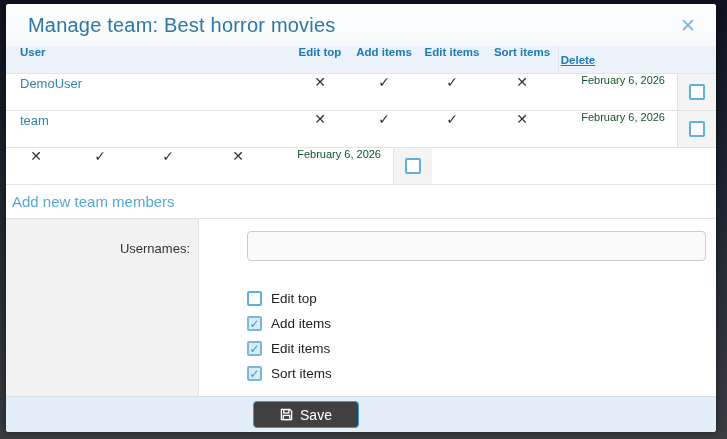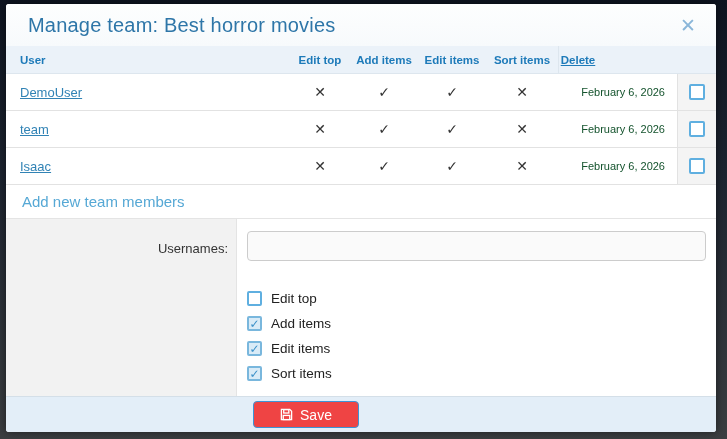--- a/index.html
+++ b/index.html
@@ -42,21 +42,20 @@
     font-weight: 700;
     color: #8ab6d9;
     cursor: pointer;
     padding: 2px 6px;
     line-height: 1;
   }
   
   .team-table { flex: 0 0 auto; }
   .trow {
     display: flex;
-    align-items: center;
     border-bottom: 1px solid #e2e2e2;
   }
   .thead {
     background: #ebf2f9;
     height: 28px;
     border-bottom: 1px solid #dde6ee;
   }
   .thead .cell {
     color: #1d7ab9;
     font-weight: 700;
@@ -66,21 +65,21 @@
   .cell { text-align: center; }
   .col-user  { width: 284px; text-align: left; padding-left: 14px; }
   .col-flag1 { width: 60px; }
   .col-flag2 { width: 68px; }
   .col-flag3 { width: 68px; }
   .col-flag4 { width: 72px; }
   .col-date  { width: 119px; text-align: right; padding-right: 12px; }
   .col-del   { width: 39px; align-self: stretch; display: flex; align-items: center; justify-content: center; }
   .tbody-row .col-del { background: #f4f4f4; border-left: 1px solid #e2e2e2; }
   .thead .col-del { border-left: 1px solid #dde6ee; text-decoration: underline; }
-  .user-link { color: #3183b5; font-size: 13px; cursor: pointer; text-decoration: underline; }
+  .user-link { color: #3183b5; font-size: 13px; cursor: pointer; }
   .flag-glyph { font-size: 14px; color: #333; font-weight: 600; }
   .date-text { font-size: 11px; color: #14532d; }
   
   .cbox {
     width: 16px; height: 16px;
     border: 2px solid #5fafe0;
     border-radius: 2px;
     background: #ffffff;
     display: inline-flex;
     align-items: center;
@@ -89,29 +88,30 @@
     font-size: 12px;
     line-height: 1;
     color: #3a8fc7;
   }
   .cbox.checked { background: #d9ebf7; border-color: #79b7dd; }
   
   .add-heading-bar {
     height: 34px;
     display: flex;
     align-items: center;
-    padding-left: 16px;
+    padding-left: 6px;
     border-bottom: 1px solid #e4e4e4;
     background: #ffffff;
     flex: 0 0 auto;
   }
   .add-heading { color: #56a8d5; font-size: 15px; }
   .form-area {
     flex: 1;
     display: flex;
+    gap: 38px;
   }
   .form-left {
     width: 237px;
     background: #f2f2f2;
     border-right: 1px solid #e4e4e4;
     padding: 20px 8px 0 0;
     text-align: right;
   }
   .form-label { font-size: 13px; color: #333; }
   .form-right {
@@ -141,21 +141,21 @@
     height: 36px;
     background: #e3eef8;
     border-top: 1px solid #d4dfe8;
     display: flex;
     align-items: center;
     padding-left: 247px;
   }
   .save-btn {
     width: 106px;
     height: 27px;
-    background: #ef4444;
+    background: #404040;
     border: 1px solid #3d94d6;
     border-radius: 4px;
     color: #ffffff;
     font-size: 14px;
     display: flex;
     align-items: center;
     justify-content: center;
     gap: 7px;
     cursor: pointer;
     font-family: "Liberation Sans", sans-serif;
@@ -200,21 +200,20 @@
       <div class="cell col-flag2 flag-glyph">✓</div>
       <div class="cell col-flag3 flag-glyph">✓</div>
       <div class="cell col-flag4 flag-glyph">✕</div>
       <div class="cell col-date date-text">February 6, 2026</div>
       <div class="cell col-del">
             <span class="cbox"></span>
           </div>
     </div>
 
     <div class="trow tbody-row">
-      <div class="cell col-user"><span class="user-link">Isaac</span></div>
       <div class="cell col-flag1 flag-glyph">✕</div>
       <div class="cell col-flag2 flag-glyph">✓</div>
       <div class="cell col-flag3 flag-glyph">✓</div>
       <div class="cell col-flag4 flag-glyph">✕</div>
       <div class="cell col-date date-text">February 6, 2026</div>
       <div class="cell col-del">
             <span class="cbox"></span>
           </div>
     </div>
   </div>

